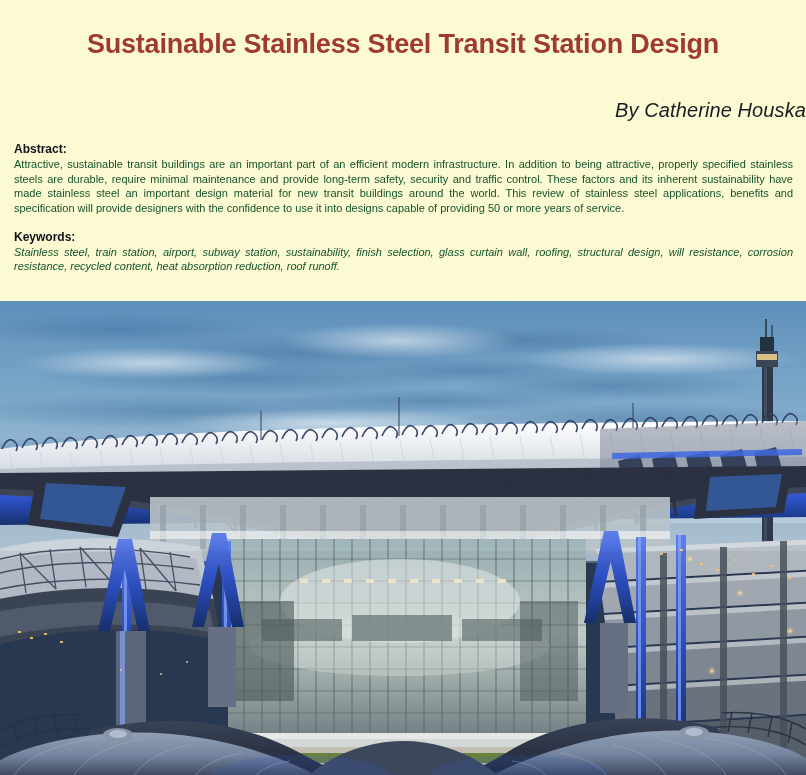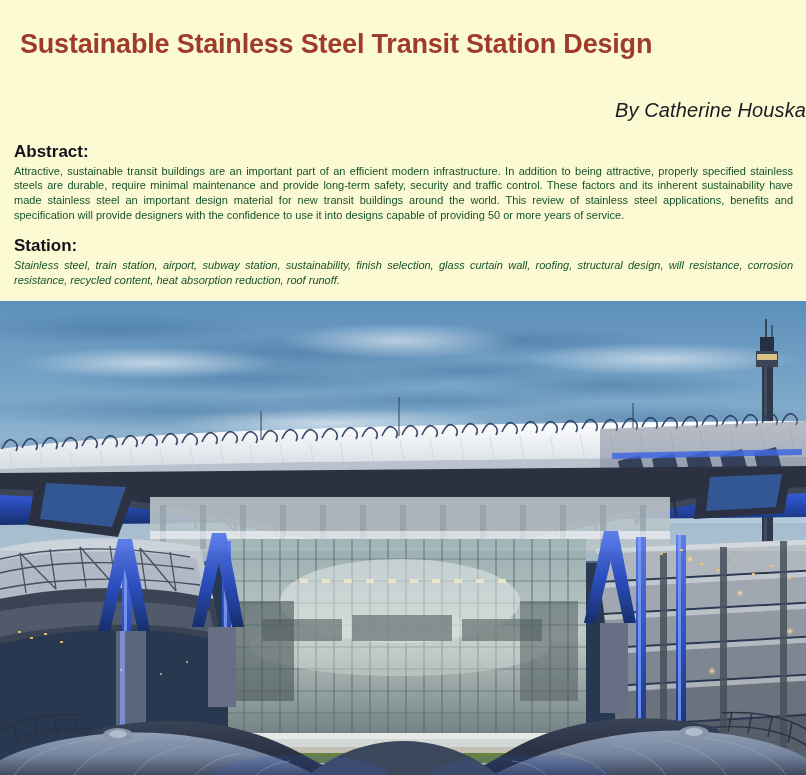--- a/index.html
+++ b/index.html
@@ -6,42 +6,42 @@
   body{
     width:806px;height:775px;
     background:#fcfad2;
     font-family:"Liberation Sans", sans-serif;
     overflow:hidden;
   }
   .page{position:relative;width:806px;height:775px;background:#fcfad2;}
 
   
   .title{
-    text-align:left;
+    text-align:center;
     font-size:27px;
     font-weight:bold;
     color:#9e3b2c;
     letter-spacing:-0.2px;
     padding:12px 20px 0 20px;
     line-height:1.1;
   }
   .byline{
     text-align:right;
     font-size:20px;
     font-style:italic;
     color:#1b1b24;
     padding:21px 0 0 0;
     letter-spacing:0.1px;
   }
 
   
   .textwrap{padding:19px 13px 0 14px;}
   .block{margin:0 0 13px 0;}
   .lbl{
-    font-size:17px;font-weight:bold;color:#12121c;
+    font-size:12px;font-weight:bold;color:#12121c;
     display:block;line-height:1.35;
   }
   .para{
     font-size:11px;color:#14532d;
     text-align:justify;line-height:1.33;
     margin:0;
   }
   .para.italic{font-style:italic;}
 
   
@@ -58,21 +58,21 @@
 
   <h1 class="title">Sustainable Stainless Steel Transit Station Design</h1>
   <div class="byline">By Catherine Houska</div>
 
   <div class="textwrap">
     <div class="block">
       <span class="lbl">Abstract:</span>
       <p class="para">Attractive, sustainable transit buildings are an important part of an efficient modern infrastructure. In addition to being attractive, properly specified stainless steels are durable, require minimal maintenance and provide long-term safety, security and traffic control.  These factors and its inherent sustainability have made stainless steel an important design material for new transit buildings around the world. This review of stainless steel applications, benefits and specification will provide designers with the confidence to use it into designs capable of providing 50 or more years of service.</p>
     </div>
     <div class="block">
-      <span class="lbl">Station:</span>
+      <span class="lbl">Keywords:</span>
       <p class="para italic">Stainless steel, train station, airport, subway station, sustainability, finish selection, glass curtain wall, roofing, structural design, will resistance, corrosion resistance, recycled content, heat absorption reduction, roof runoff.</p>
     </div>
   </div>
 
   <div class="photo">
     <svg viewBox="0 0 806 482" preserveAspectRatio="none" xmlns="http://www.w3.org/2000/svg">
       <defs>
         <linearGradient id="sky" x1="0" y1="0" x2="0" y2="1">
           <stop offset="0" stop-color="#5d8fbb"></stop>
           <stop offset="0.35" stop-color="#7aa6c8"></stop>

